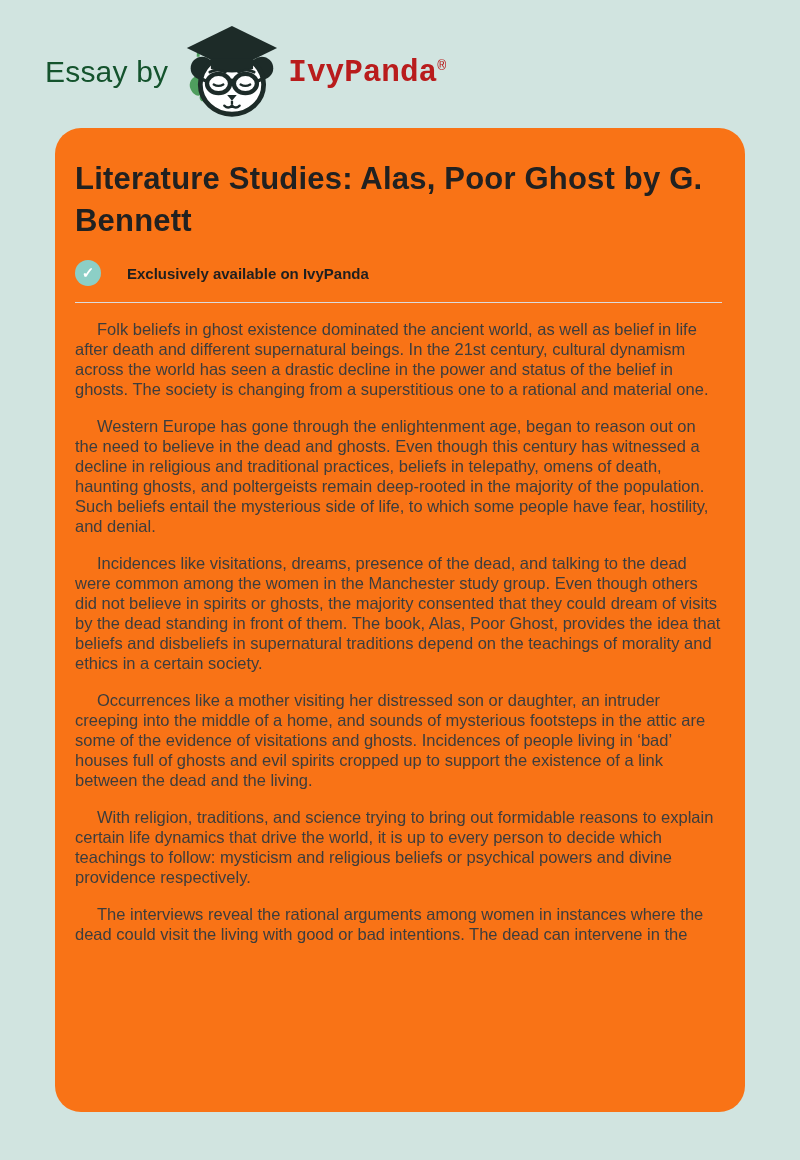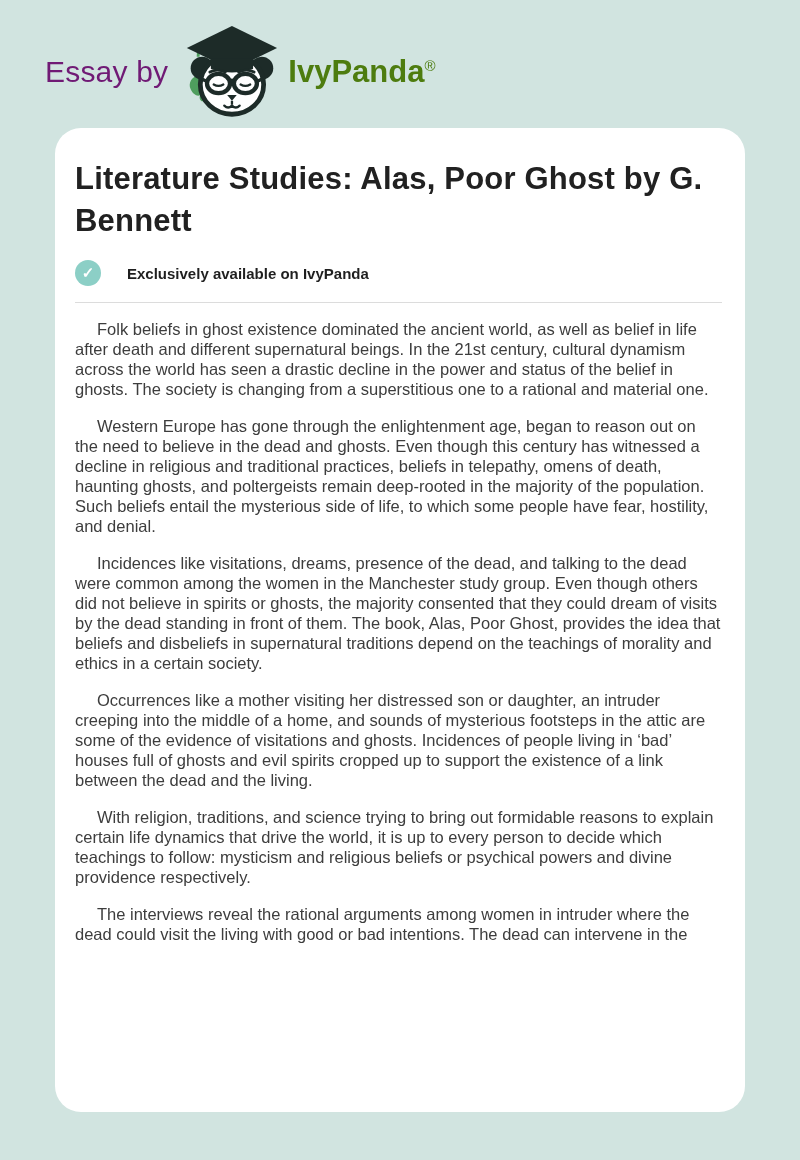--- a/index.html
+++ b/index.html
@@ -13,51 +13,51 @@
 
   
   .header {
     display: flex;
     align-items: center;
     padding: 22px 0 0 45px;
     height: 122px;
   }
   .essay-by {
     font-size: 30px;
-    color: #701a75;
+    color: #14532d;
     letter-spacing: 0.2px;
   }
   .logo {
     display: inline-block;
     width: 106px;
     height: 96px;
     margin: 0 4px 0 10px;
     flex: 0 0 auto;
   }
   .logo svg { width: 100%; height: 100%; display: block; }
   .brand {
-    font-family: Liberation Sans, sans-serif;
+    font-family: Liberation Mono, monospace;
     font-weight: 700;
     font-size: 31px;
-    color: #4d7c0f;
+    color: #b91c1c;
     white-space: nowrap;
   }
   .brand sup {
     font-size: 15px;
     font-weight: 400;
     vertical-align: super;
     line-height: 0;
   }
 
   
   .card {
     width: 690px;
     height: 984px;
     margin: 6px auto 0 55px;
-    background: #ffffff;
+    background: #f97316;
     border-radius: 26px;
     padding: 30px 23px 0 20px;
     overflow: hidden;
   }
   .title {
     font-size: 31px;
     line-height: 42px;
     font-weight: 700;
     color: #212121;
     letter-spacing: 0.2px;
@@ -154,17 +154,17 @@
     </div>
 
     <hr class="divider">
 
     <div class="essay-body">
       <p>Folk beliefs in ghost existence dominated the ancient world, as well as belief in life after death and different supernatural beings. In the 21st century, cultural dynamism across the world has seen a drastic decline in the power and status of the belief in ghosts. The society is changing from a superstitious one to a rational and material one.</p>
       <p>Western Europe has gone through the enlightenment age, began to reason out on the need to believe in the dead and ghosts. Even though this century has witnessed a decline in religious and traditional practices, beliefs in telepathy, omens of death, haunting ghosts, and poltergeists remain deep-rooted in the majority of the population. Such beliefs entail the mysterious side of life, to which some people have fear, hostility, and denial.</p>
       <p>Incidences like visitations, dreams, presence of the dead, and talking to the dead were common among the women in the Manchester study group. Even though others did not believe in spirits or ghosts, the majority consented that they could dream of visits by the dead standing in front of them. The book, Alas, Poor Ghost, provides the idea that beliefs and disbeliefs in supernatural traditions depend on the teachings of morality and ethics in a certain society.</p>
       <p>Occurrences like a mother visiting her distressed son or daughter, an intruder creeping into the middle of a home, and sounds of mysterious footsteps in the attic are some of the evidence of visitations and ghosts. Incidences of people living in ‘bad’ houses full of ghosts and evil spirits cropped up to support the existence of a link between the dead and the living.</p>
       <p>With religion, traditions, and science trying to bring out formidable reasons to explain certain life dynamics that drive the world, it is up to every person to decide which teachings to follow: mysticism and religious beliefs or psychical powers and divine providence respectively.</p>
-      <p>The interviews reveal the rational arguments among women in intruder where the dead could visit the living with good or bad intentions. The dead can intervene in the</p>
+      <p>The interviews reveal the rational arguments among women in instances where the dead could visit the living with good or bad intentions. The dead can intervene in the</p>
     </div>
   </main>
 
 </div>
 
 </body></html>

